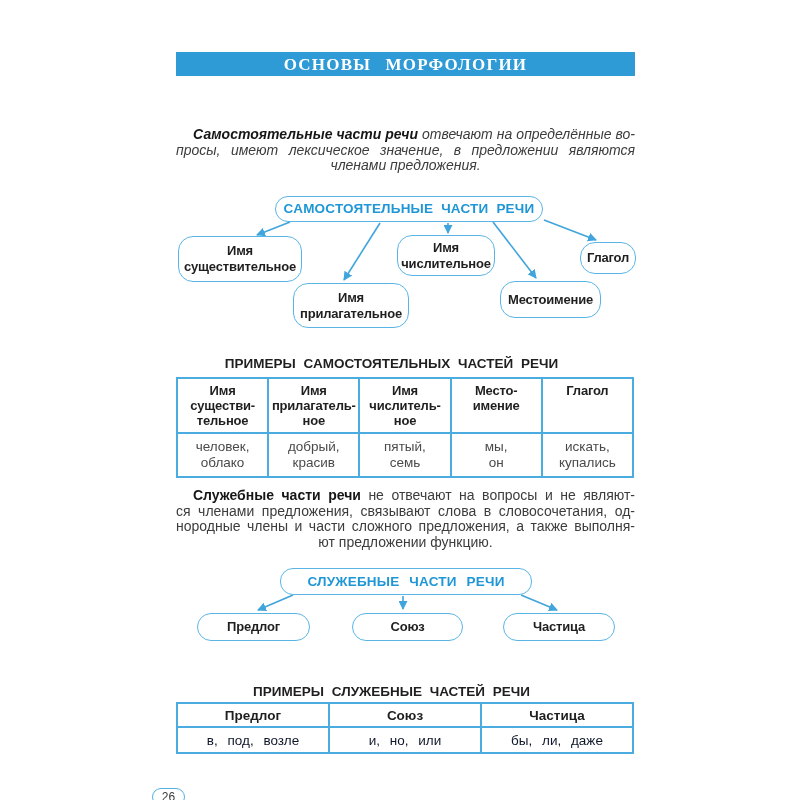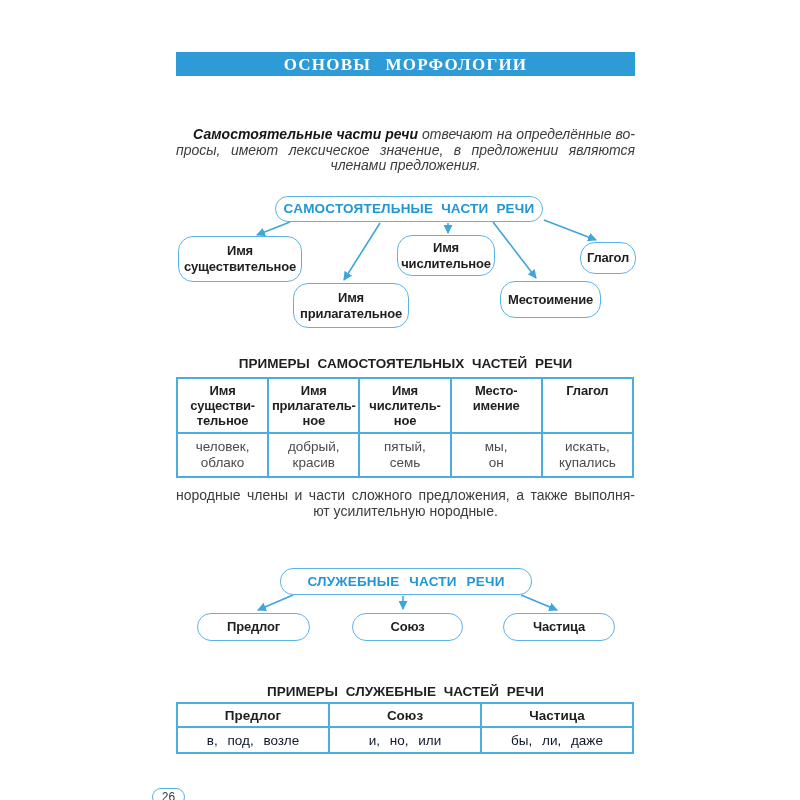--- a/index.html
+++ b/index.html
@@ -47,21 +47,21 @@
   #d1-num   { left:247px; top:45px; width:98px;  height:41px; }
   #d1-pron  { left:337px; top:91px; width:101px; height:37px;margin-left:13px; }
   #d1-verb  { left:430px; top:52px; width:56px;  height:32px; }
   
   #d2-title { left:130px; top:3px;  width:252px; height:27px; }
   #d2-prep  { left:47px;  top:48px; width:113px; height:28px; }
   #d2-conj  { left:202px; top:48px; width:111px; height:28px; }
   #d2-part  { left:353px; top:48px; width:112px; height:28px; }
   
   .caption {
-    position:absolute; left:176px; width:459px; text-align:center;
+    position:absolute; left:162px; width:459px; text-align:center;
     font-weight:bold; color:#1f1f1f; font-size:13.5px; word-spacing:4px;
   }
   #caption1 { top:356px; }
   #caption2 { top:684px; }
   
   table { position:absolute; left:176px; border-collapse:collapse; table-layout:fixed; background:#fff; }
   #table1 { top:377px; width:458px; }
   #table2 { top:702px; width:458px; }
   td { border:2px solid #4aacdf; text-align:center; vertical-align:top; white-space:pre-line; }
   #table1 td.h { font-weight:bold; font-size:13px; line-height:15px; padding:4px 1px; color:#1f1f1f; letter-spacing:-0.2px; }
@@ -142,22 +142,24 @@
 семь</td>
       <td class="b">мы,
 он</td>
       <td class="b">искать,
 купались</td>
     </tr>
   </tbody>
     </table>
 
   <div class="textcol" id="para3">
+    <div class="pline jl ind"><b>Служебные части речи</b><span> не отвечают на вопросы и не являют-</span></div>
+    <div class="pline jl">ся членами предложения, связывают слова в словосочетания, од-</div>
     <div class="pline jl">нородные члены и части сложного предложения, а также выполня-</div>
-    <div class="pline ll">ют усилительную нородные.</div>
+    <div class="pline ll">ют предложении функцию.</div>
   </div>
 
   <div class="diagram" id="diagram2">
     <svg class="arrows" width="500" height="82">
       <defs>
         <marker id="ah2" markerUnits="userSpaceOnUse" markerWidth="10" markerHeight="9" refX="8" refY="4.5" orient="auto">
           <path d="M0,0 L9,4.5 L0,9 z" fill="#3fa5dc"></path>
         </marker>
       </defs>
       <line x1="143" y1="30" x2="108" y2="45" stroke="#3fa5dc" stroke-width="1.6" marker-end="url(#ah2)"></line>

